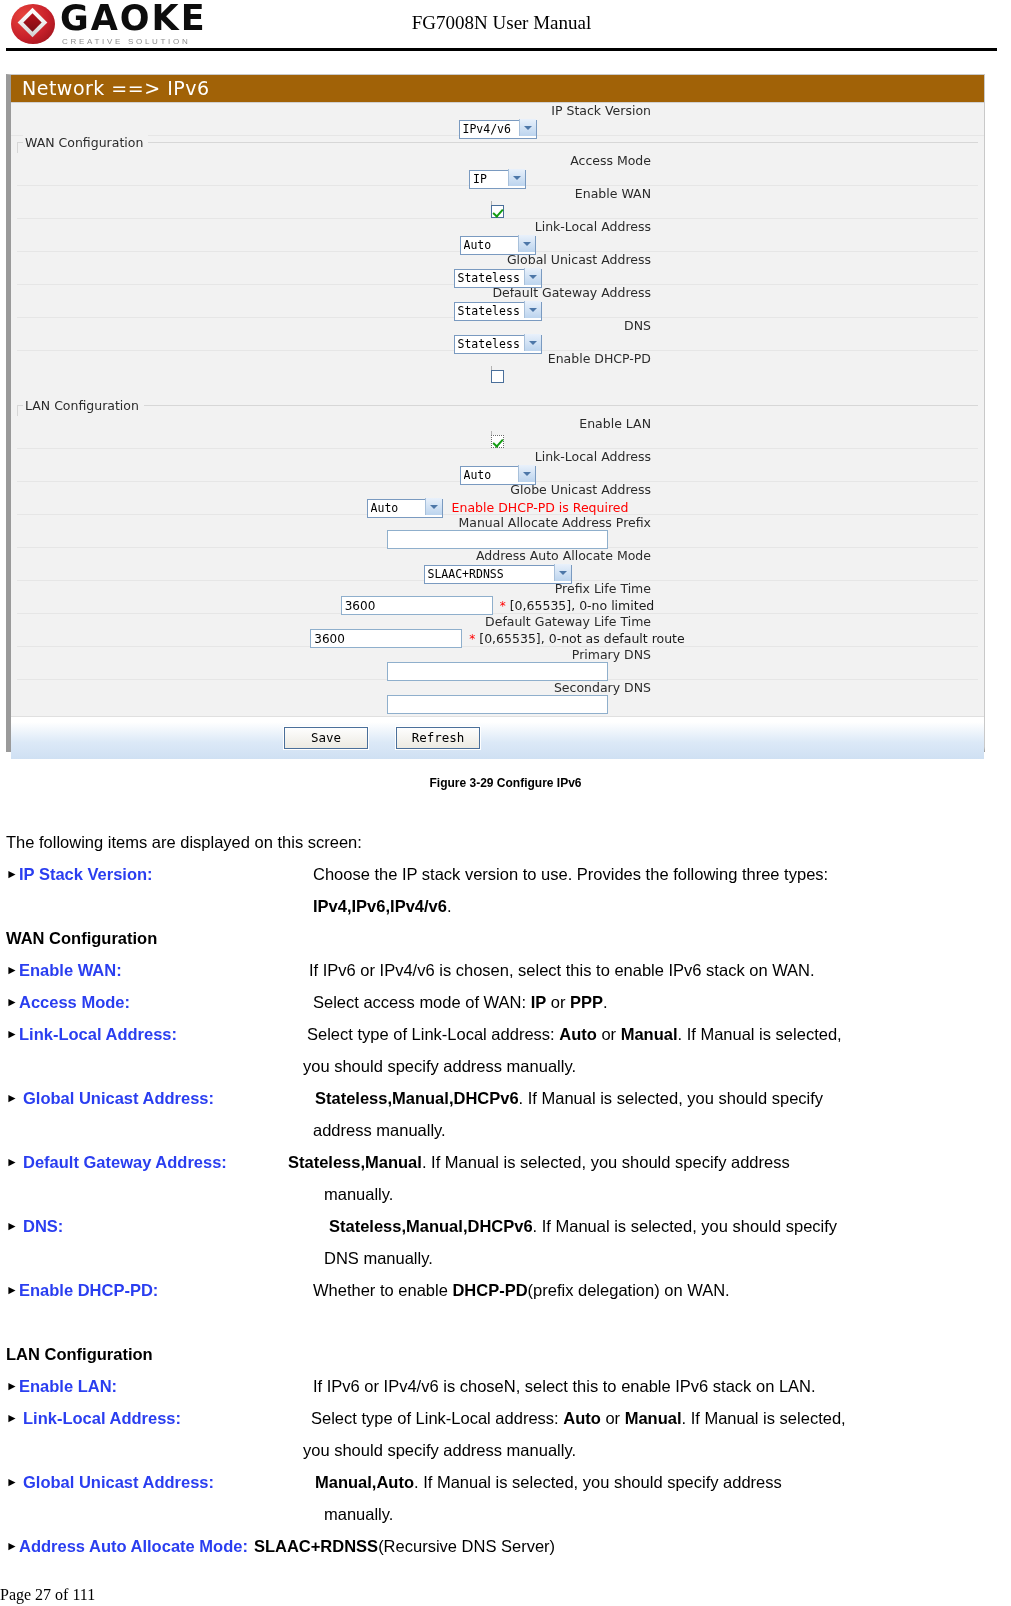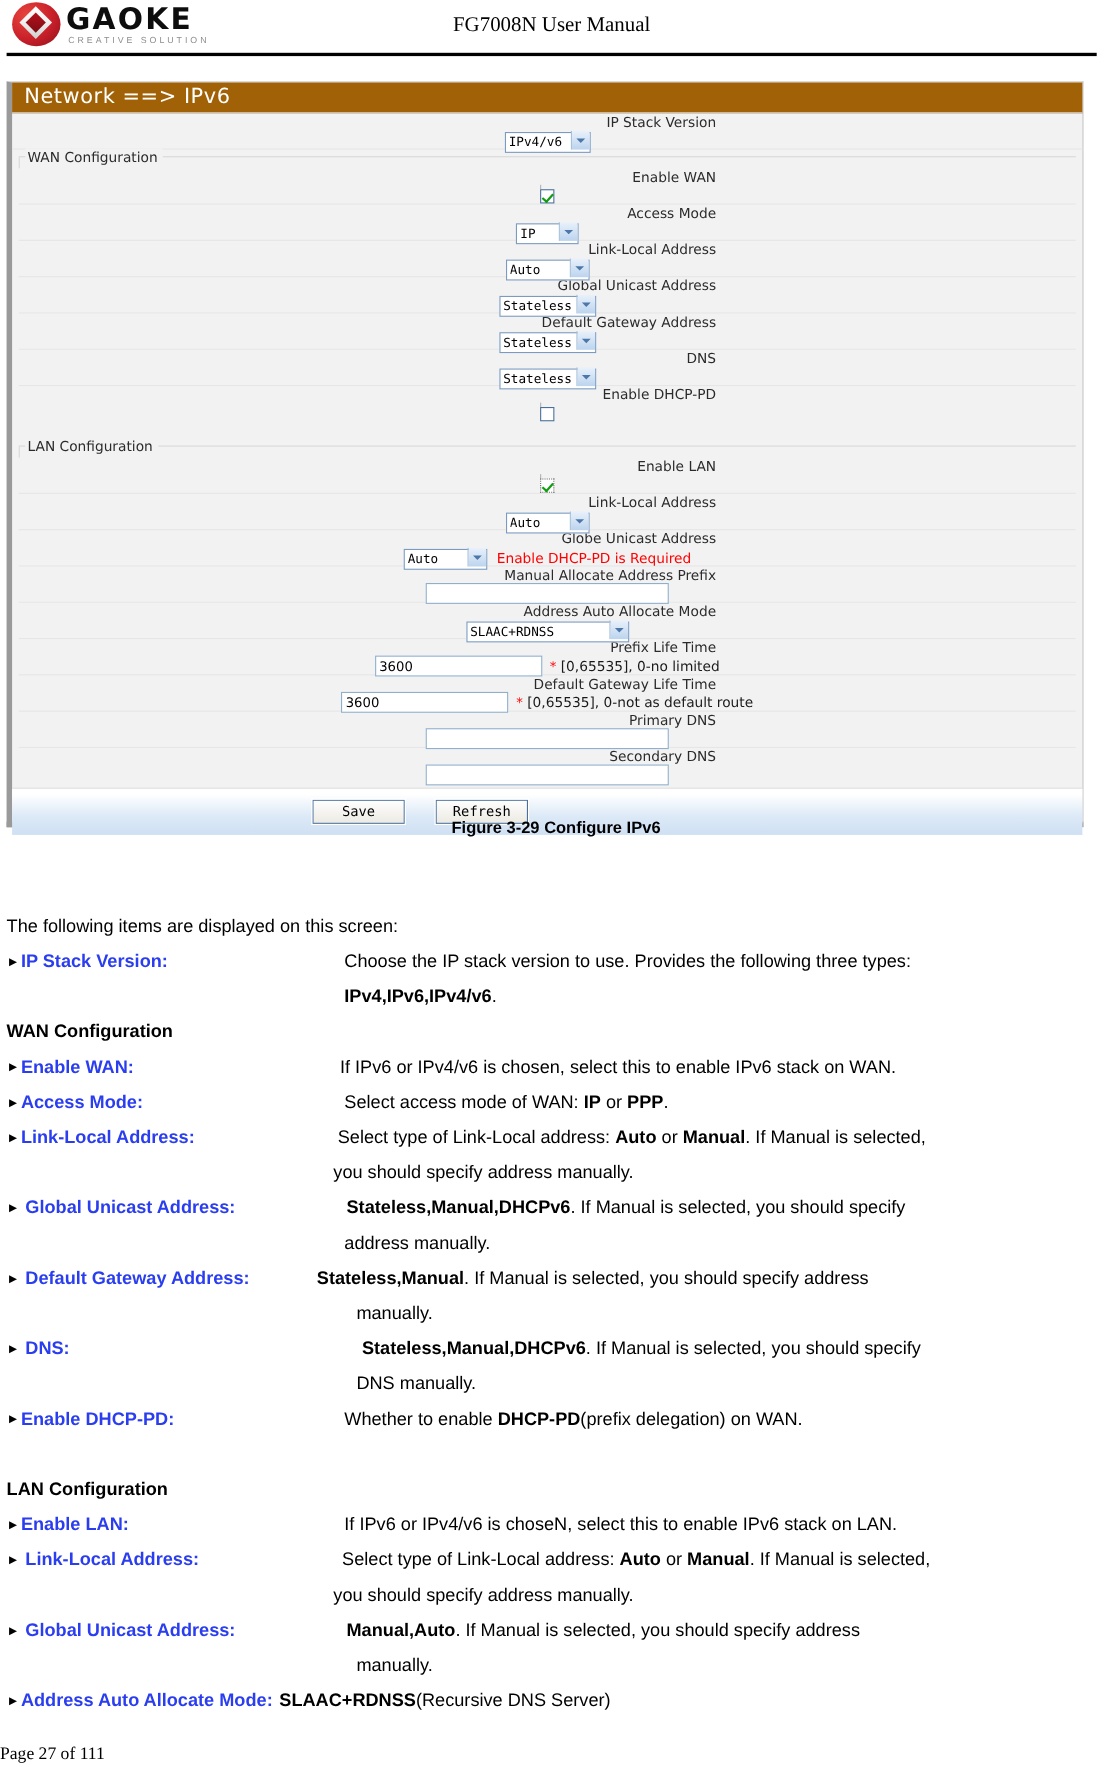--- a/index.html
+++ b/index.html
@@ -56,21 +56,21 @@
     width:13px; height:13px;
     background: linear-gradient(135deg,#b5111c 0%, #7d0d14 100%);
   }
   .logo-text {
     margin-left: 4px;
     line-height: 1;
   }
   .logo-word {
     font-family: "DejaVu Sans", sans-serif;
     font-weight: bold;
-    font-size: 27px;
+    font-size: 35px;
     letter-spacing: 2px;
     color: #0d0d0d;
     display: block;
   }
   .logo-tag {
     font-family: "Liberation Sans", sans-serif;
     font-size: 8px;
     letter-spacing: 2.7px;
     color: #8d8d8d;
     display: block;
@@ -252,24 +252,24 @@
     border: 1px solid #4a6f9a;
     outline: 1px solid #ffffff;
     color: #000;
     margin-right: 28px;
     cursor: pointer;
   }
 
   
   .figure-caption {
     position: absolute;
-    top: 744px;
+    top: 776px;
     left: 0; right: 0;
     text-align: center;
-    font-size: 15px;
+    font-size: 12px;
     font-weight: bold;
   }
   .doc-body {
     position: absolute;
     top: 826px;
     left: 6px;
     width: 995px;
     font-size: 16.5px;
     line-height: 32px;
   }
@@ -340,37 +340,37 @@
           </select>
           <span class="sel-arrow"></span>
         </span>
       </div>
     </div>
 
     <div class="group">
       <span class="group-legend">WAN Configuration</span>
 
       <div class="row">
-        <div class="row-label">Enable WAN</div>
-        <div class="divider"></div>
-        <div class="row-field">
-          <span class="chk on"></span>
-        </div>
-      </div>
-
-      <div class="row">
         <div class="row-label">Access Mode</div>
         <div class="divider"></div>
         <div class="row-field">
           <span class="sel-wrap">
             <select class="sel" style="width:57px">
               <option>IP</option>
             </select>
             <span class="sel-arrow"></span>
           </span>
+        </div>
+      </div>
+
+      <div class="row">
+        <div class="row-label">Enable WAN</div>
+        <div class="divider"></div>
+        <div class="row-field">
+          <span class="chk on"></span>
         </div>
       </div>
 
       <div class="row">
         <div class="row-label">Link-Local Address</div>
         <div class="divider"></div>
         <div class="row-field">
           <span class="sel-wrap">
             <select class="sel" style="width:76px">
               <option>Auto</option>

